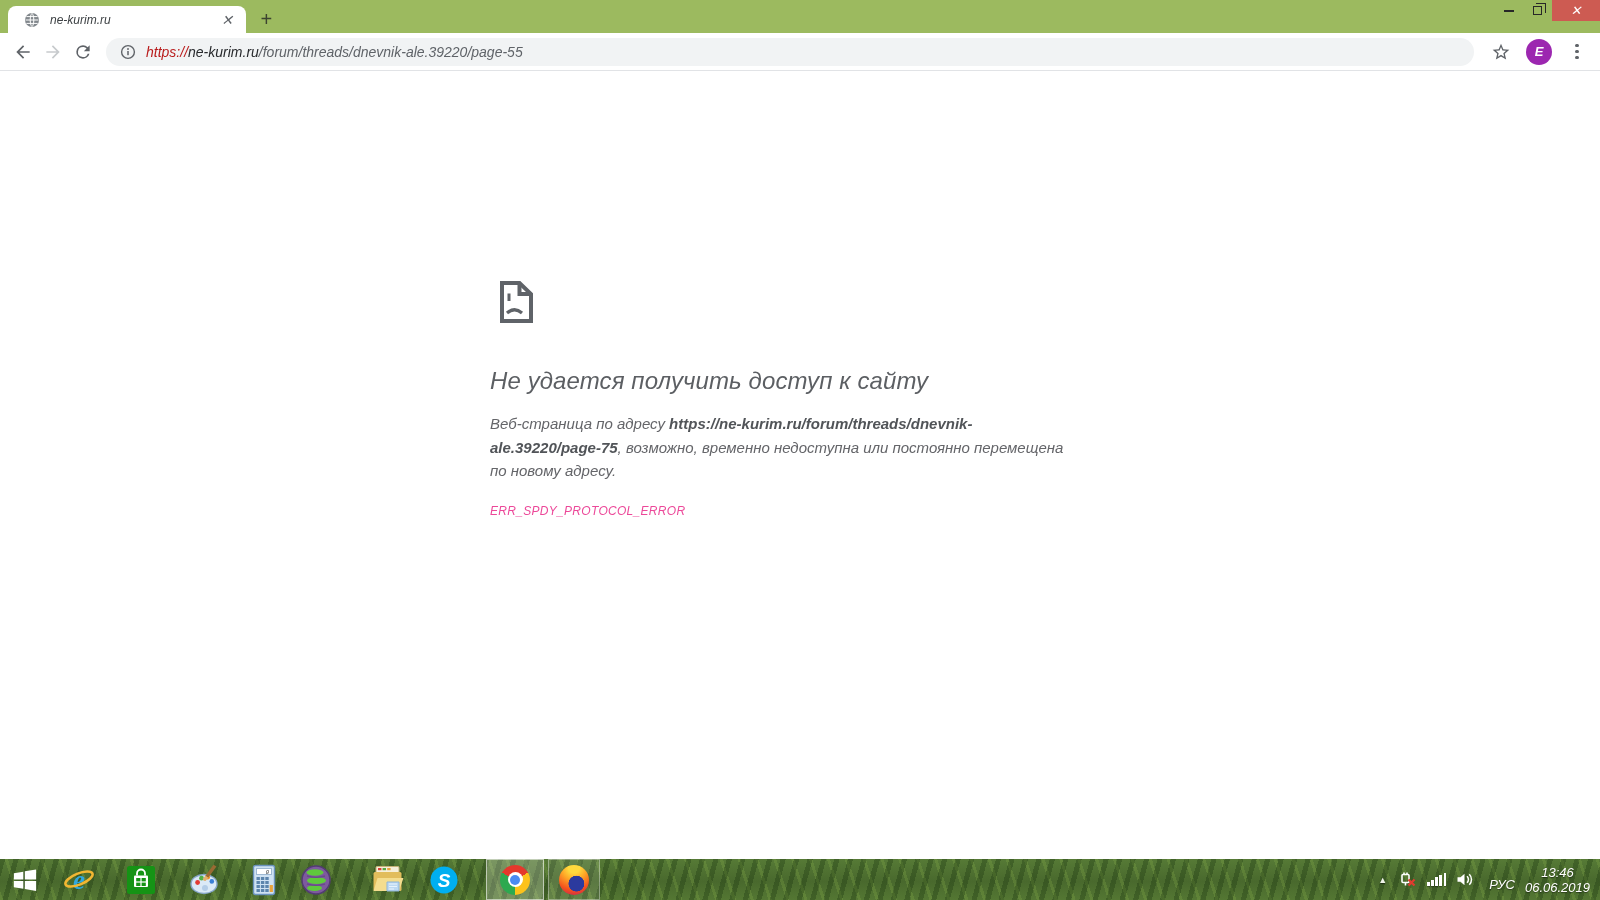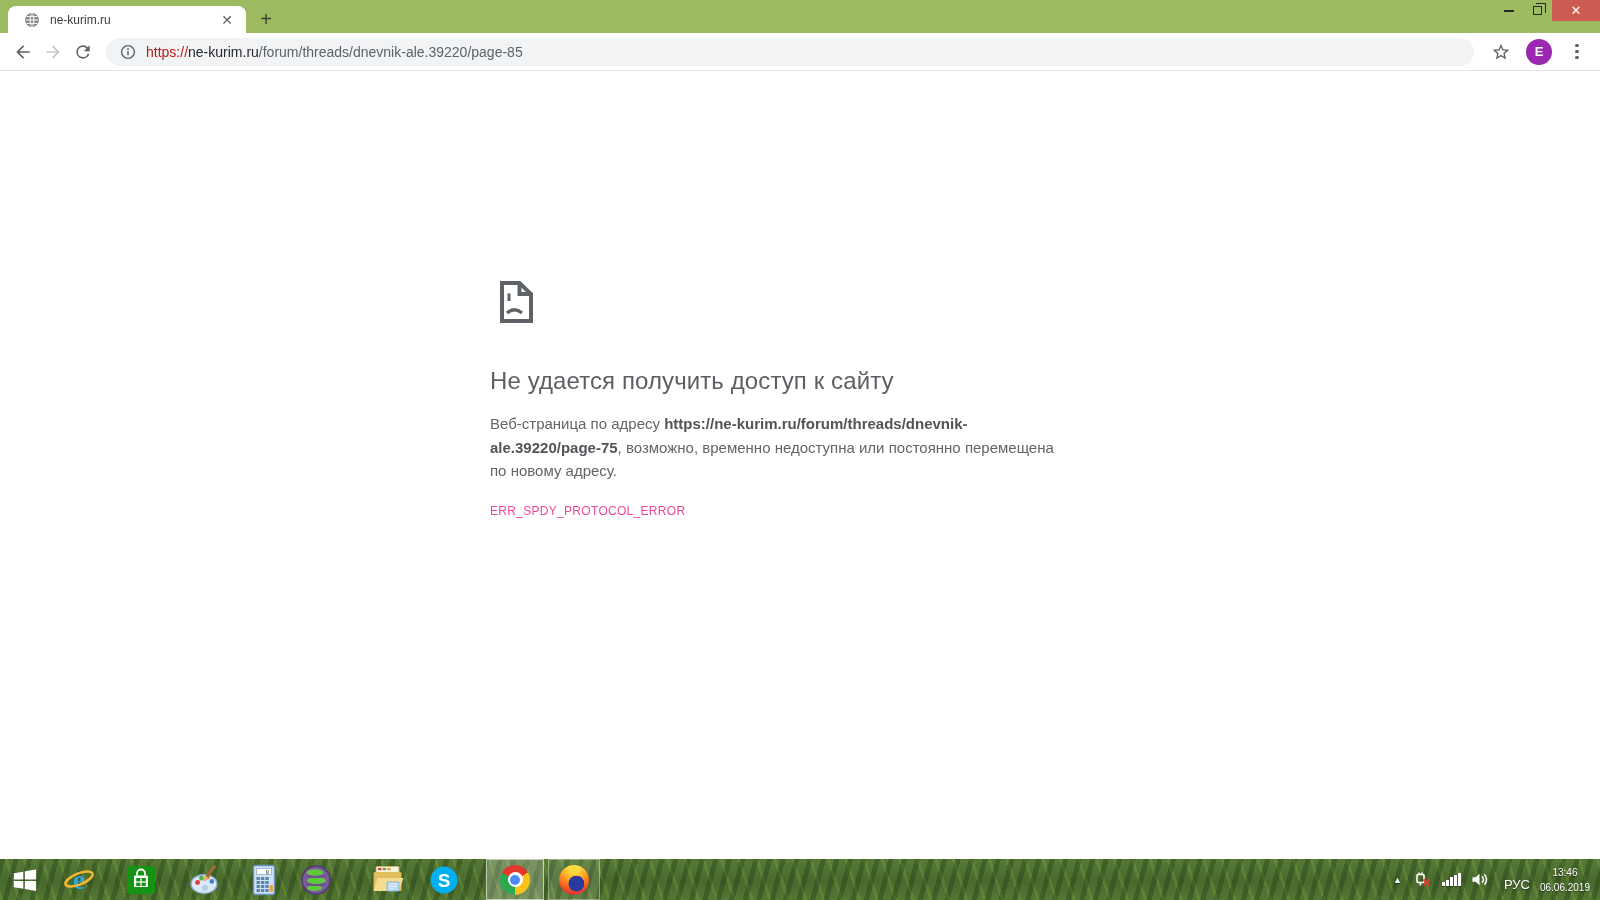--- a/index.html
+++ b/index.html
@@ -1,18 +1,18 @@
 <!DOCTYPE html>
 <html><head>
 <meta charset="utf-8">
 <style>
   * { margin:0; padding:0; box-sizing:border-box; }
   html,body { width:1600px; height:900px; overflow:hidden;
               font-family:"Liberation Sans", sans-serif; background:#fff; }
-  #stage { position:relative; width:1600px; height:900px; }
+  #stage { position:relative; width:1600px; height:900px;font-style:italic; }
 
   
   .tabstrip { position:absolute; left:0; top:0; width:1600px; height:33px; background:#9cba5f; }
   .tab { position:absolute; left:8px; top:6px; width:238px; height:27px; background:#fff;
          border-radius:8px 8px 0 0; display:flex; align-items:center; padding:0 10px 0 16px; }
   .tab-favicon { width:16px; height:16px; flex:0 0 16px; }
   .tab-title { font-size:12px; color:#3c4043; margin-left:10px; flex:1;
                white-space:nowrap; overflow:hidden; }
   .tab-close { width:18px; height:18px; display:flex; align-items:center; justify-content:center;
                color:#5f6368; font-size:14px; line-height:1; cursor:default; }
@@ -79,21 +79,21 @@
       background:
         radial-gradient(circle at 58% 62%, #2b3a9e 0 30%, rgba(0,0,0,0) 32%),
         radial-gradient(circle at 50% 8%, #ffd93d 0 18%, #ffa726 40%, #f4511e 72%, #c2185b 100%); }
 
   
   .tray { position:absolute; right:0; top:0; height:41px; display:flex; align-items:center; }
   .tray, .tray * { color:#fff; }
   .tray-arrow { font-size:9px; color:#f0f4ea; margin-right:12px; text-shadow:0 1px 1px rgba(0,0,0,.45); }
   .tray-ico { margin-right:10px; display:flex; align-items:center; }
   .tray-lang { font-size:13px; margin:10px 10px 0 6px; text-shadow:0 1px 1px rgba(0,0,0,.45); }
-  .tray-clock { text-align:center; font-size:10px; line-height:15px; margin-right:10px;
+  .tray-clock { text-align:center; font-size:13px; line-height:15px; margin-right:10px;
                 text-shadow:0 1px 1px rgba(0,0,0,.45); }
 
   .sigbars { display:flex; align-items:flex-end; gap:1.5px; height:13px; }
   .sigbars i { width:2.6px; background:#fff; box-shadow:0 1px 1px rgba(0,0,0,.35); }
 </style>
 </head>
 <body>
 
 <div id="stage">
 
@@ -134,21 +134,21 @@
         <path d="M17.65 6.35A7.96 7.96 0 0 0 12 4a8 8 0 1 0 7.73 10h-2.08A6 6 0 1 1 12 6c1.66 0 3.14.69 4.22 1.78L13 11h7V4l-2.35 2.35z" fill="#5f6368"></path>
       </svg>
     </div>
     <div class="omnibox">
       <svg class="omni-info" viewBox="0 0 16 16">
         <circle cx="8" cy="8" r="6.4" fill="none" stroke="#5f6368" stroke-width="1.4"></circle>
         <rect x="7.25" y="7" width="1.5" height="4.2" fill="#5f6368"></rect>
         <circle cx="8" cy="5" r="0.95" fill="#5f6368"></circle>
       </svg>
       <div class="omni-url">
-        <span class="url-scheme">https://</span><span class="url-domain">ne-kurim.ru</span><span class="url-path">/forum/threads/dnevnik-ale.39220/page-85</span>
+        <span class="url-scheme">https://</span><span class="url-domain">ne-kurim.ru</span><span class="url-path">/forum/threads/dnevnik-ale.39220/page-55</span>
       </div>
     </div>
     <div class="star-btn">
       <svg viewBox="0 0 24 24" width="20" height="20">
         <path d="M22 9.24l-7.19-.62L12 2 9.19 8.63 2 9.24l5.46 4.73L5.82 21 12 17.27 18.18 21l-1.63-7.03L22 9.24zM12 15.4l-3.76 2.27 1-4.28-3.32-2.88 4.38-.38L12 6.1l1.71 4.04 4.38.38-3.32 2.88 1 4.28L12 15.4z" fill="#5f6368"></path>
       </svg>
     </div>
     <div class="avatar">E</div>
     <div class="menu-dots">
         <i></i>

